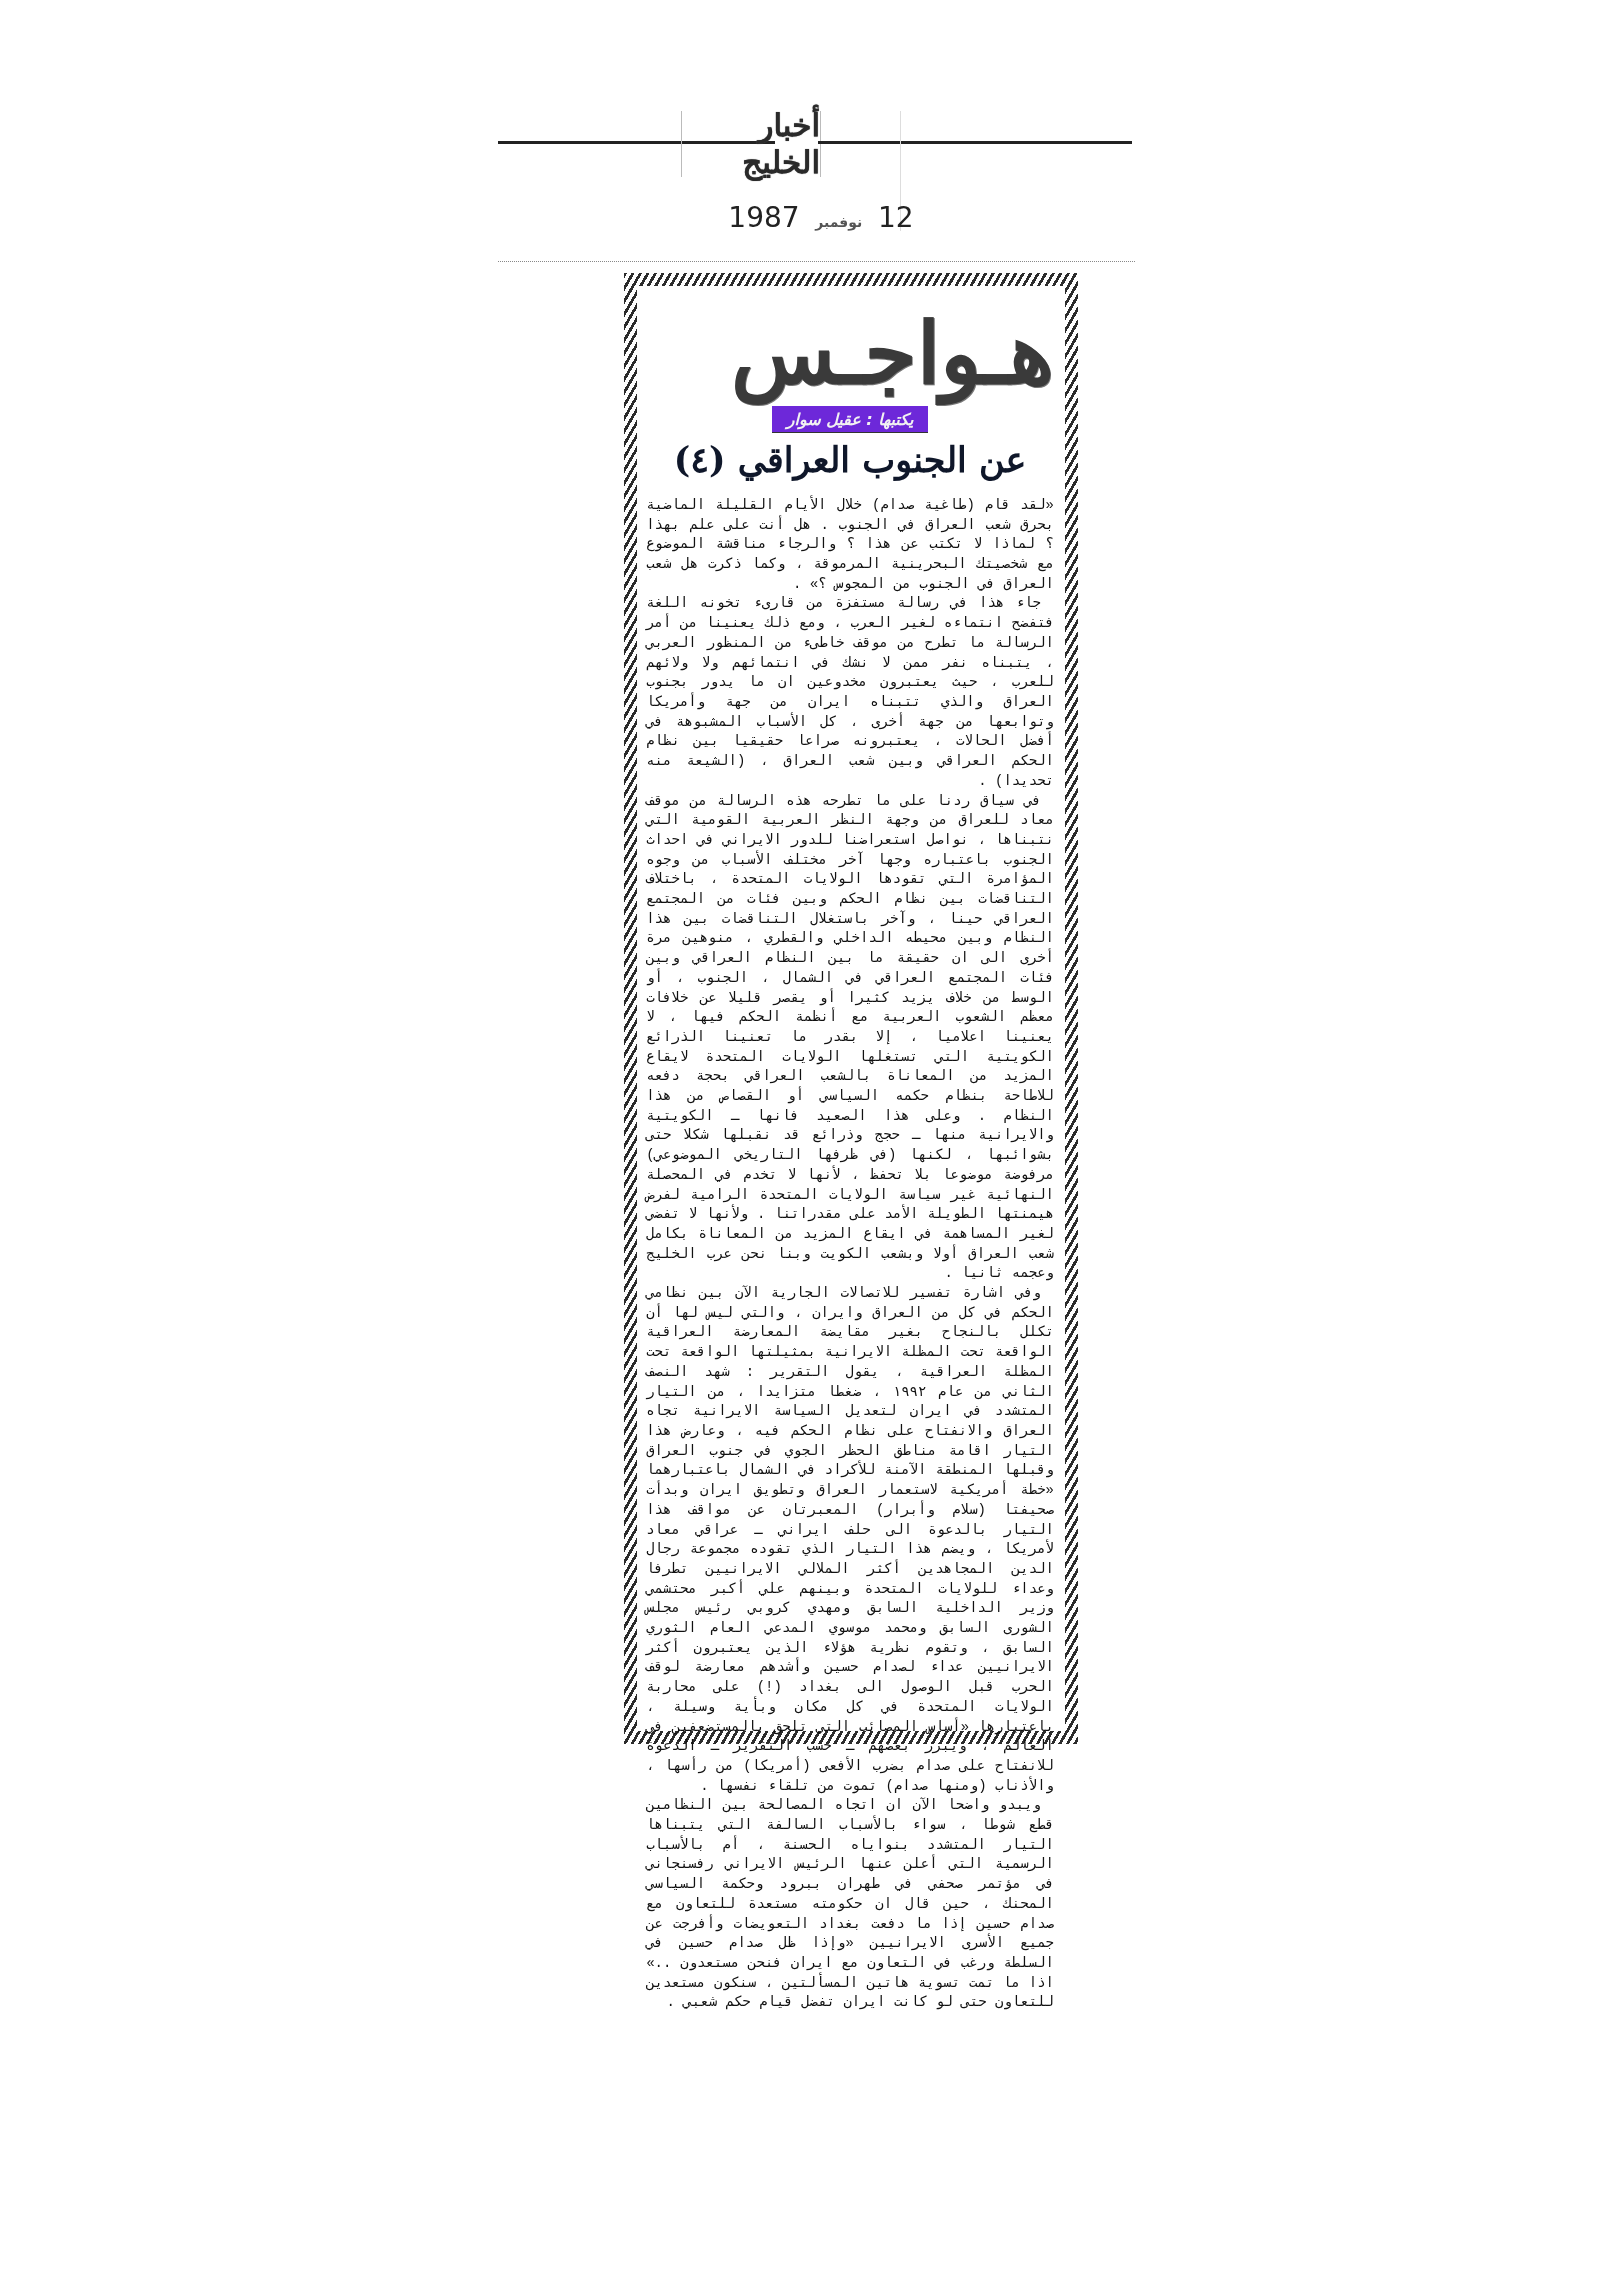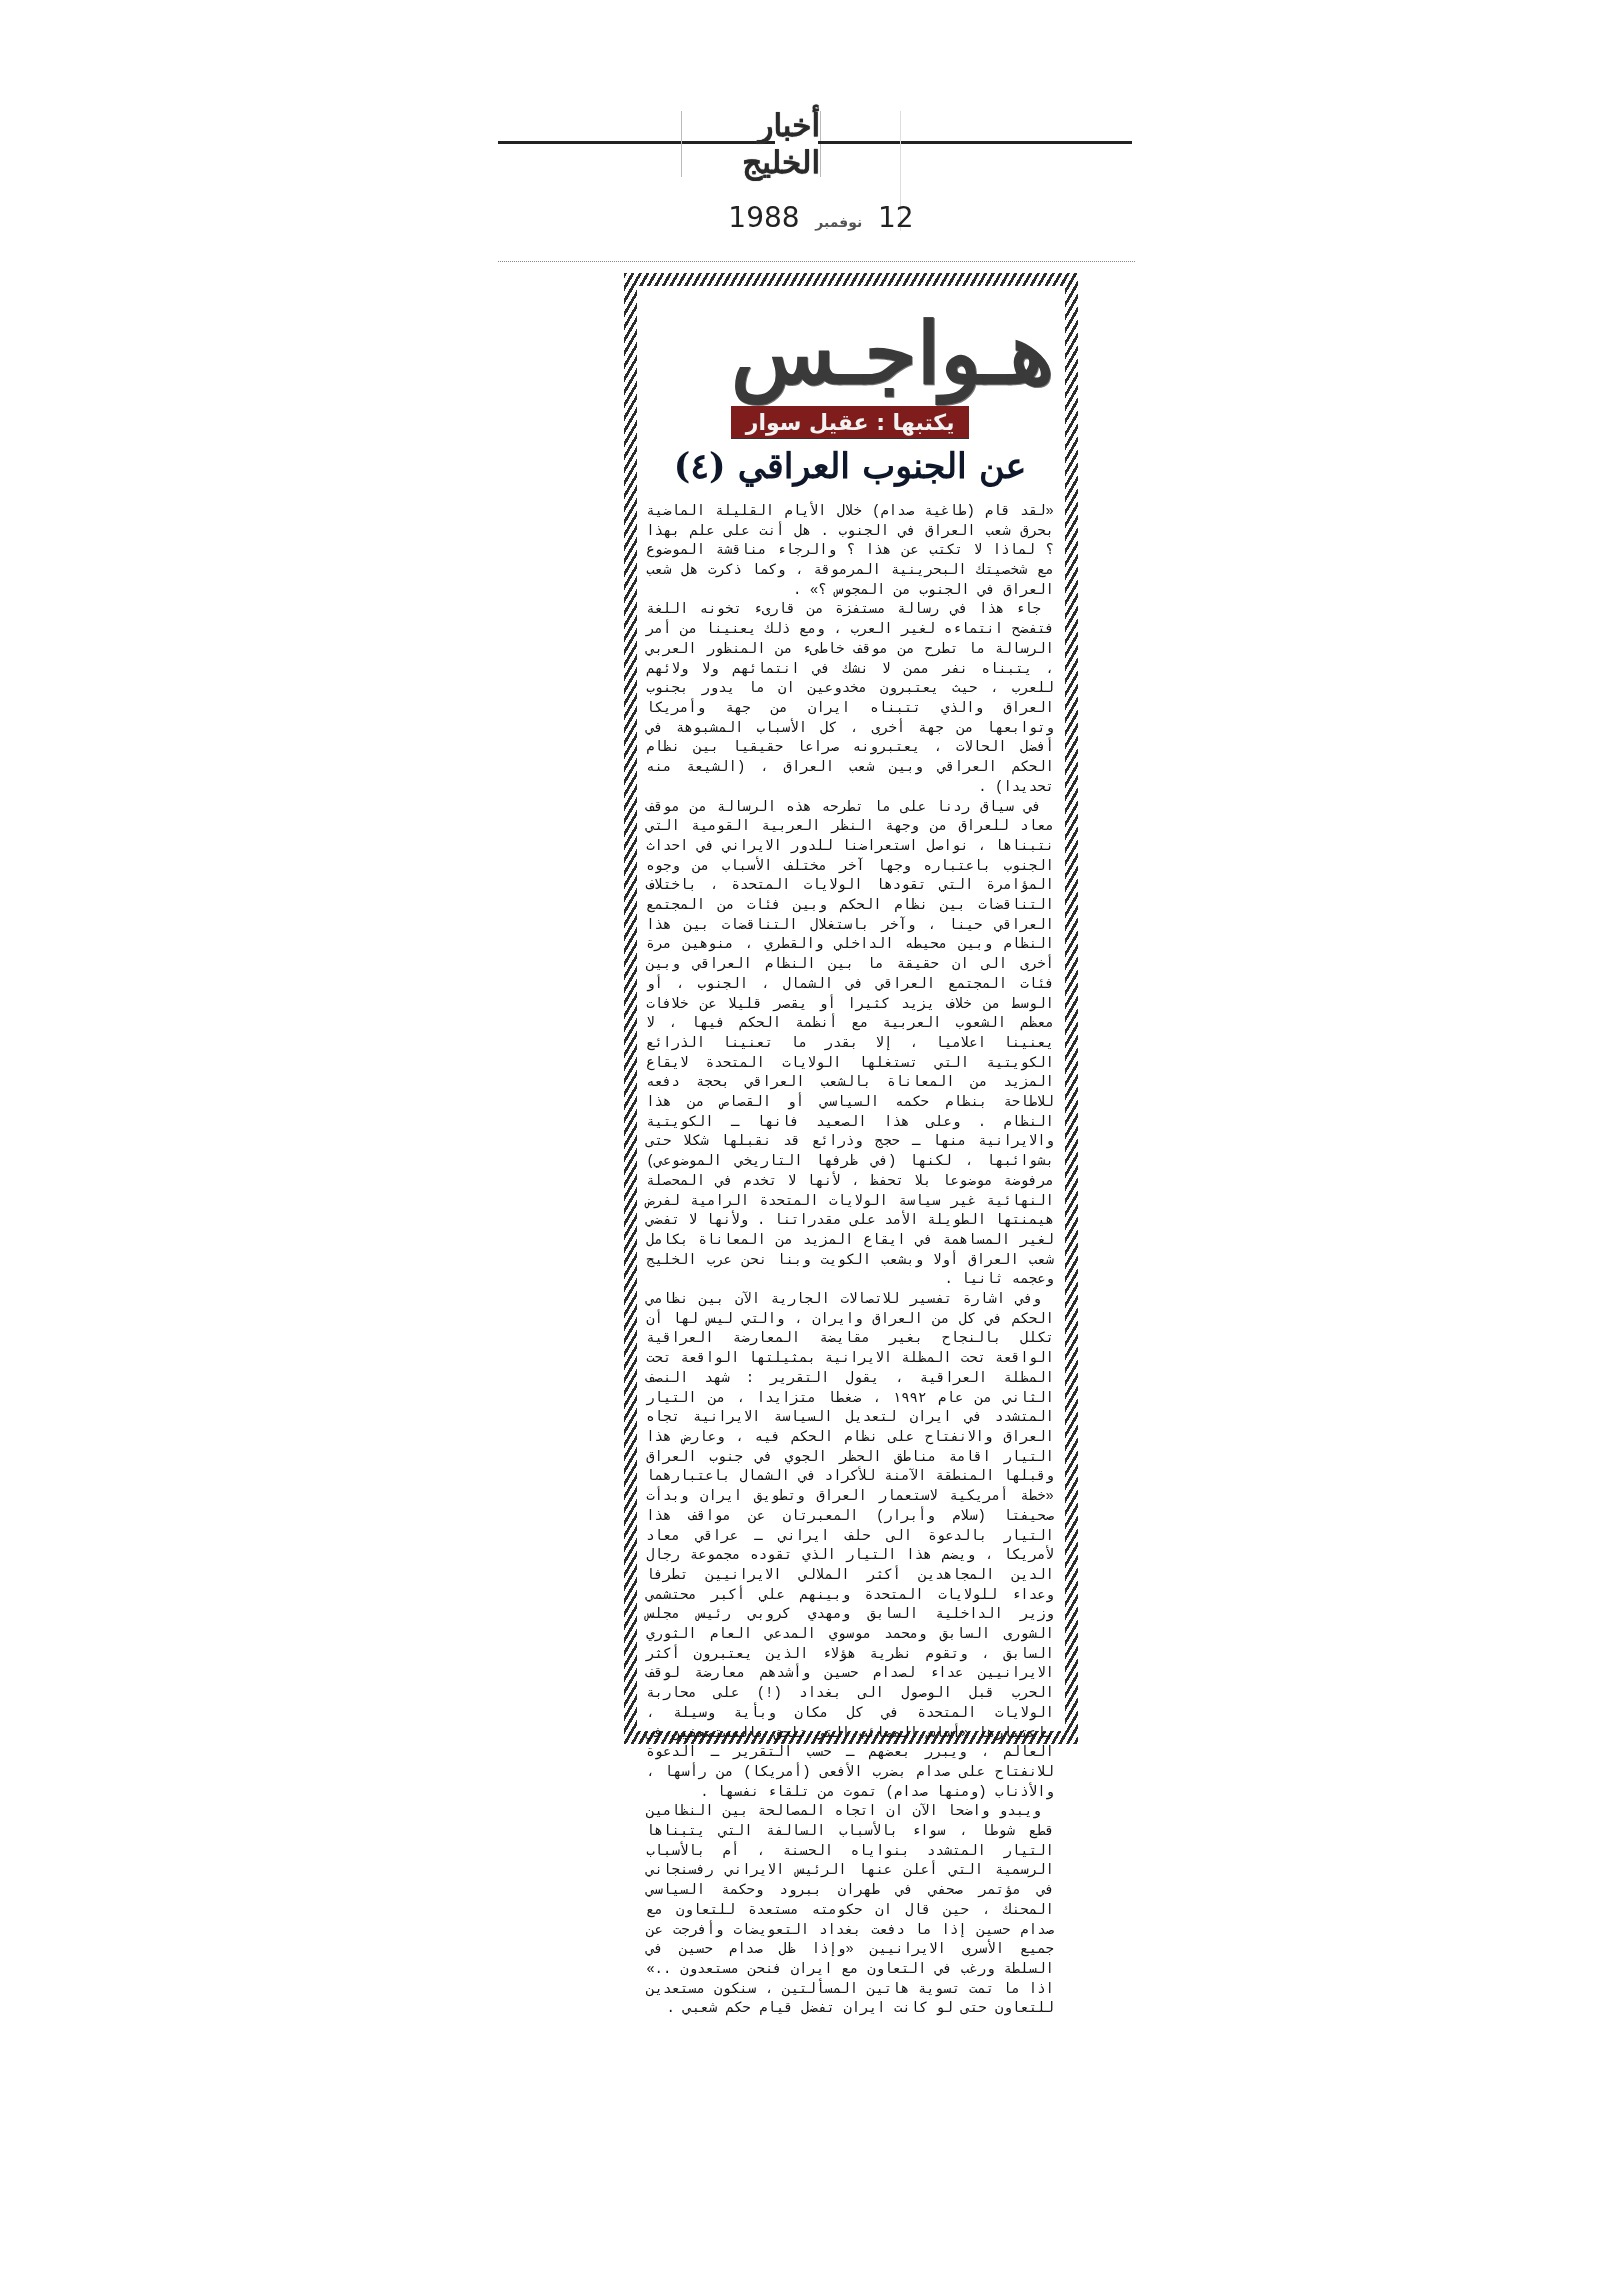--- a/index.html
+++ b/index.html
@@ -42,22 +42,22 @@
     padding:13px 11px 9.2px 9.2px; direction:rtl;
     display:flex; flex-direction:column; align-items:stretch;
   }
   .column-title {
     text-align:right; font-family:"DejaVu Serif", serif; font-weight:bold;
     font-size:85px; line-height:96px; color:#3a3a3a; letter-spacing:7.4px;
     text-shadow:0.9px 0.9px 0 #777; margin-top:5.5px;
   }
   .byline-wrap { text-align:center; margin-top:5.5px; }
   .byline {
-    display:inline-block; background:#7f1d1d; color:#f2f2f2; font-weight:bold;
-    font-size:22px; padding:3.7px 14.8px; border-bottom:1.8px solid #333;
+    display:inline-block; background:#6d28d9; color:#f2f2f2; font-weight:bold;
+    font-size:16px; padding:3.7px 14.8px; border-bottom:1.8px solid #333;font-style:italic;
   }
   .headline {
     text-align:center; font-family:"DejaVu Serif", serif; font-weight:bold;
     font-size:35px; line-height:46px; color:#0f172a; margin-top:3.7px;
   }
   .headline-rule { height:1.8px; background:#333; margin:5.5px 3.7px 7.4px 16.6px; }
   .body-text {
     font-family:Liberation Mono, monospace; font-size:14px; line-height:19.7px;
     text-align:justify; text-align-last:right; color:#111;
   }
@@ -70,21 +70,21 @@
 <div>
   <div class="masthead-rule left"></div>
   <div class="masthead-box">
     <span class="masthead-title">أخبار الخليج</span>
   </div>
   <div class="masthead-rule right"></div>
   <div class="right-faint-rule"></div>
   <div class="date-line">
     <span class="day">12</span>
     <span class="month">نوفمبر</span>
-    <span class="year">1988</span>
+    <span class="year">1987</span>
   </div>
   <div class="dotted-rule"></div>
 </div>
 
 <div class="article-frame">
   <div class="article-inner">
     <div class="column-title">هـواجـس</div>
     <div class="byline-wrap">
       <span class="byline">يكتبها : عقيل سوار</span>
     </div>

